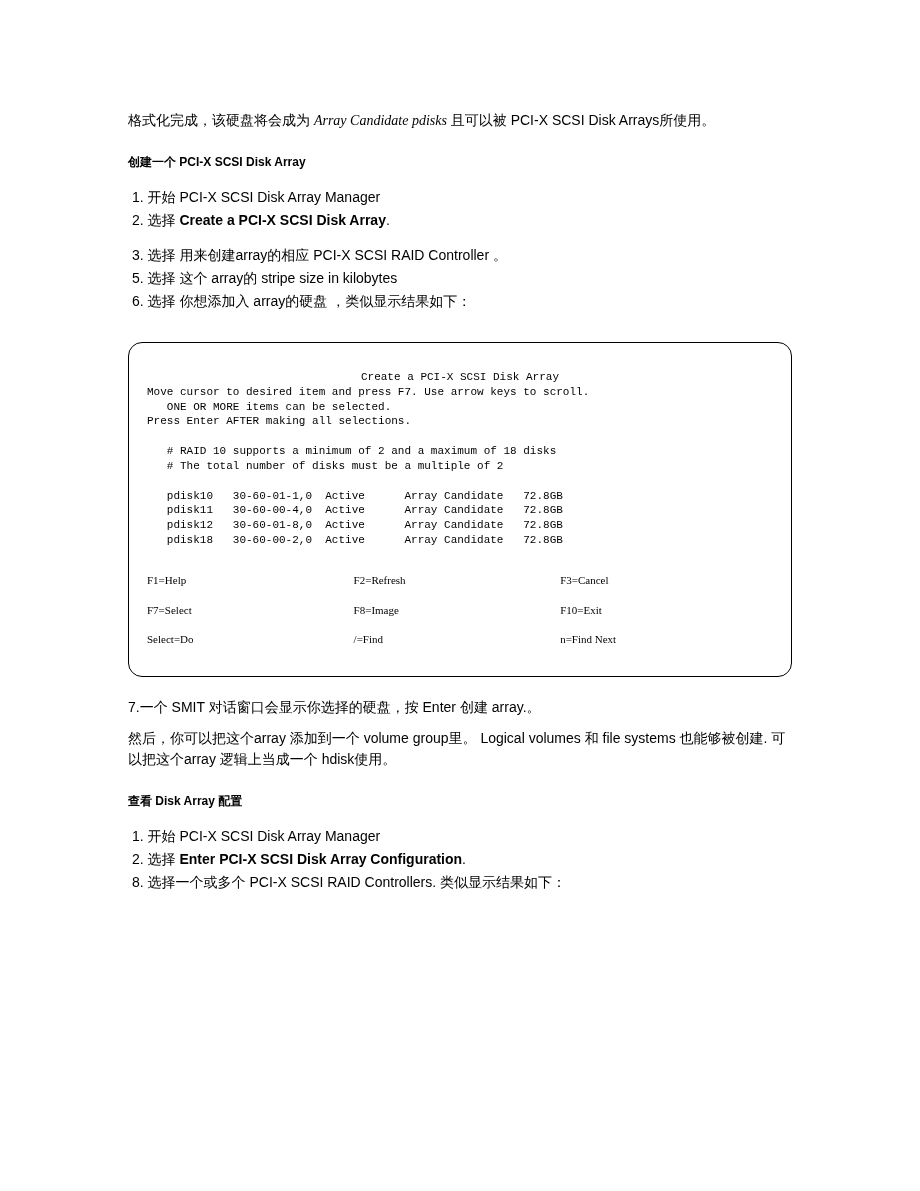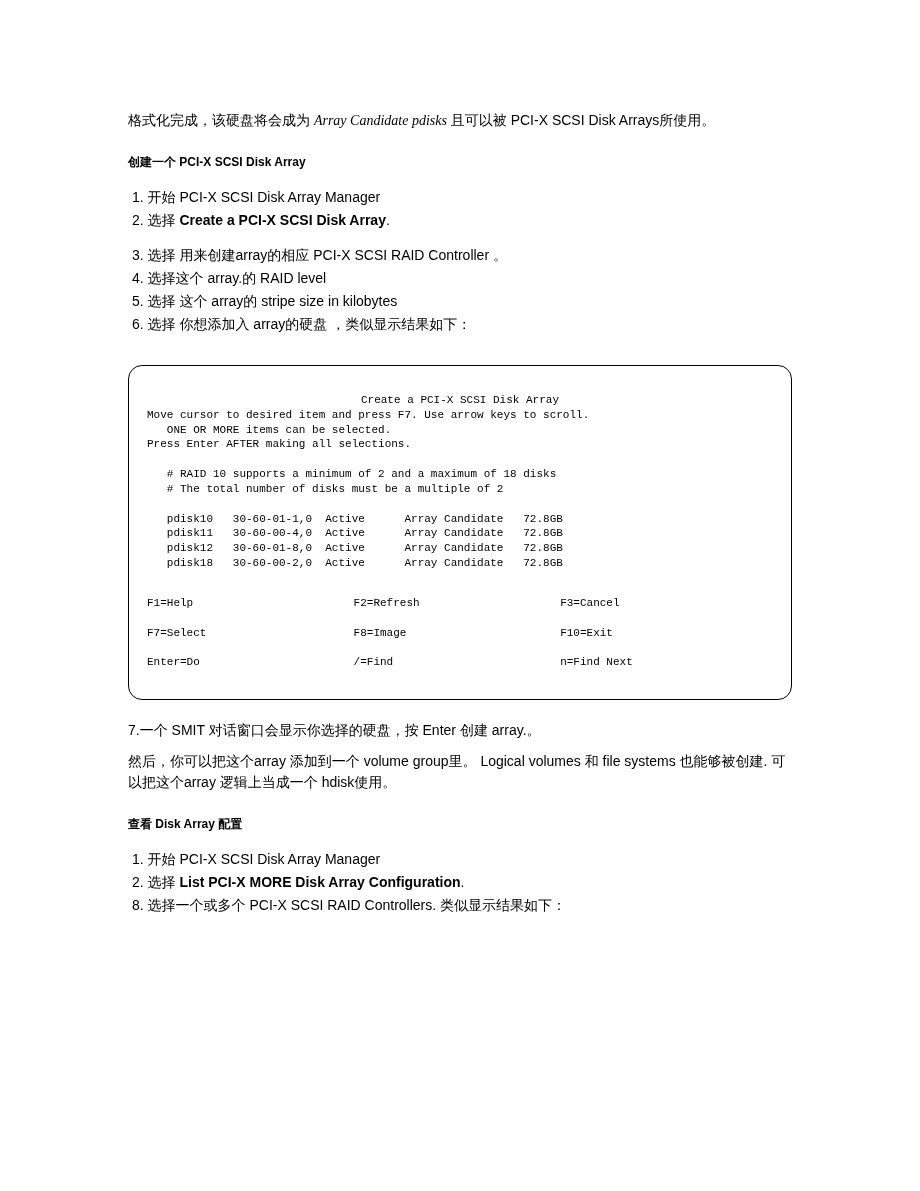--- a/index.html
+++ b/index.html
@@ -30,69 +30,68 @@
     border-radius: 14px;
     padding: 12px 18px 14px 18px;
     font-family: "Courier New", monospace;
     font-size: 11px;
     line-height: 1.35;
     margin: 30px 0 20px 0;
     white-space: pre;
   }
   .terminal-title { text-align: center; display:block; }
   .hr-gap { margin-top: 10px; }
-  .footer-row { display: flex; }
+  .footer-row { display: flex; font-family: Liberation Serif, serif; }
   .footer-col { width: 33%; }
 </style>
 </head>
 <body>
 
 <p class="paragraph">
   <span>格式化完成，该硬盘将会成为 </span><span class="italic">Array Candidate pdisks</span><span> 且可以被 PCI-X SCSI Disk Arrays所使用。</span>
 </p>
 
 <h2 class="section-title">创建一个 PCI-X SCSI Disk Array</h2>
 
 <div class="step-list">
   <div class="step-item">1. 开始 PCI-X SCSI Disk Array Manager</div>
   <div class="step-item">
     <span>2. 选择 </span><span class="bold">Create a PCI-X SCSI Disk Array</span><span>.</span>
   </div>
 </div>
 
 <div class="step-list">
   <div class="step-item">3. 选择 用来创建array的相应 PCI-X SCSI RAID Controller 。</div>
-  <div class="step-item">4. 选择这个 array.的 RAID level</div>
   <div class="step-item">5. 选择 这个 array的 stripe size in kilobytes</div>
   <div class="step-item">6. 选择 你想添加入 array的硬盘 ，类似显示结果如下：</div>
 </div>
 
 <div class="terminal-box">
 <span class="terminal-title">Create a PCI-X SCSI Disk Array</span><span>Move cursor to desired item and press F7. Use arrow keys to scroll.</span>
 <span>   ONE OR MORE items can be selected.</span>
 <span>Press Enter AFTER making all selections.</span>
 
 <span>   # RAID 10 supports a minimum of 2 and a maximum of 18 disks</span>
 <span>   # The total number of disks must be a multiple of 2</span>
 
 <span>   pdisk10   30-60-01-1,0  Active      Array Candidate   72.8GB</span>
 <span>   pdisk11   30-60-00-4,0  Active      Array Candidate   72.8GB</span>
 <span>   pdisk12   30-60-01-8,0  Active      Array Candidate   72.8GB</span>
 <span>   pdisk18   30-60-00-2,0  Active      Array Candidate   72.8GB</span>
 <div class="hr-gap"></div>
 <div class="footer-row"><span class="footer-col">F1=Help</span><span class="footer-col">F2=Refresh</span><span class="footer-col">F3=Cancel</span></div>
 <div class="footer-row"><span class="footer-col">F7=Select</span><span class="footer-col">F8=Image</span><span class="footer-col">F10=Exit</span></div>
-<div class="footer-row"><span class="footer-col">Enter=Do</span><span class="footer-col">/=Find</span><span class="footer-col">n=Find Next</span></div>
+<div class="footer-row"><span class="footer-col">Select=Do</span><span class="footer-col">/=Find</span><span class="footer-col">n=Find Next</span></div>
 </div>
 
 <p class="paragraph">7.一个 SMIT 对话窗口会显示你选择的硬盘，按 Enter 创建 array.。</p>
 
 <p class="paragraph">然后，你可以把这个array 添加到一个 volume group里。 Logical volumes 和 file systems 也能够被创建. 可以把这个array 逻辑上当成一个 hdisk使用。</p>
 
 <h2 class="section-title">查看 Disk Array 配置</h2>
 
 <div class="step-list">
   <div class="step-item">1. 开始 PCI-X SCSI Disk Array Manager</div>
   <div class="step-item">
-    <span>2. 选择 </span><span class="bold">List PCI-X MORE Disk Array Configuration</span><span>.</span>
+    <span>2. 选择 </span><span class="bold">Enter PCI-X SCSI Disk Array Configuration</span><span>.</span>
   </div>
   <div class="step-item">8. 选择一个或多个 PCI-X SCSI RAID Controllers. 类似显示结果如下：</div>
 </div>
 
 </body></html>

